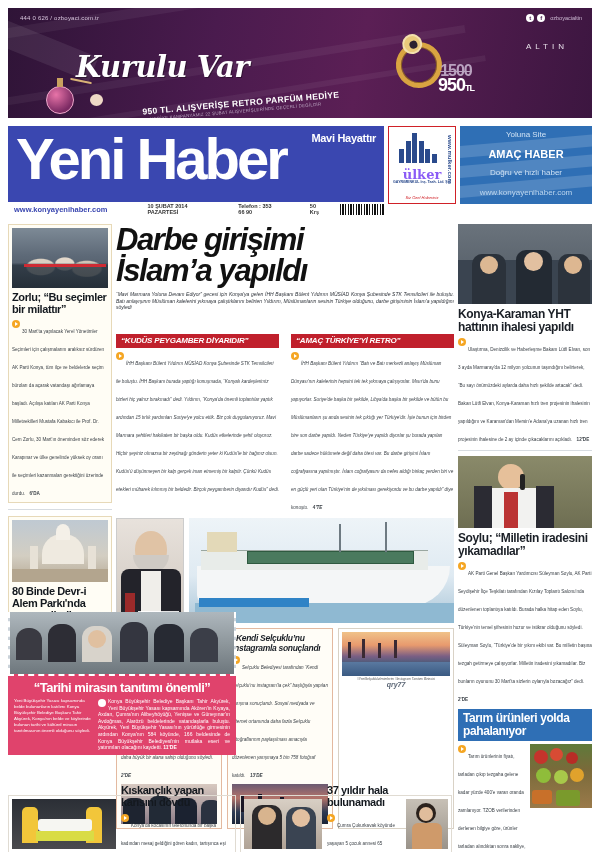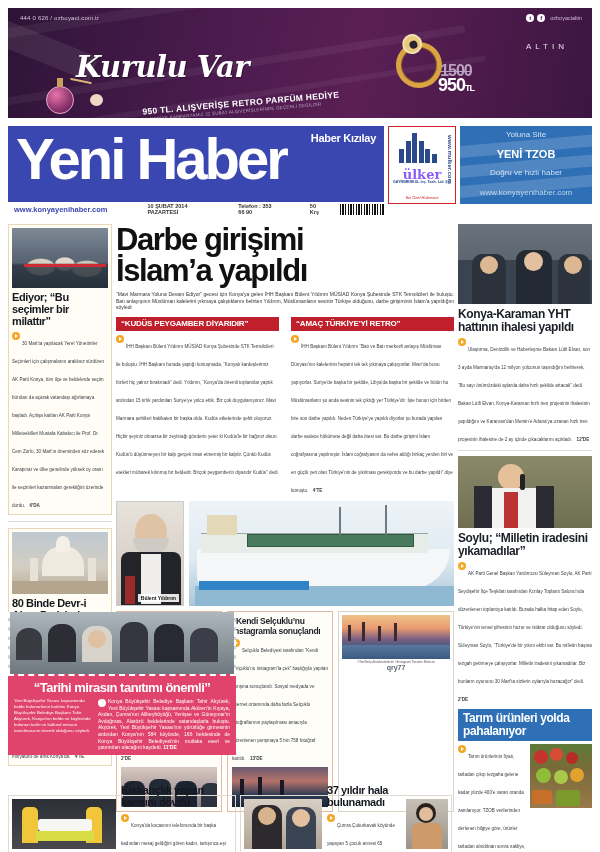--- a/index.html
+++ b/index.html
@@ -143,21 +143,21 @@
     background: rgba(255,255,255,0.16); transform: skewY(-5deg);
   }
   .mh-right .line { position:absolute; left:0; width:132px; text-align:center; }
   .mh-right .l1 { top:4px; font-size:8px; color:#cfe2f5; }
   .mh-right .l2 { top:22px; font-size:11px; font-weight:bold; color:#fff; }
   .mh-right .l3 { top:42px; font-size:8px; color:#cfe2f5; }
   .mh-right .l4 { top:62px; font-size:8px; color:#bcd6ef; }
 
   
   .col-left { position:absolute; left:8px; top:224px; width:104px; }
-  .col-mid  { position:absolute; left:116px; top:224px; width:338px; }
+  .col-mid  { position:absolute; left:116px; top:224px; width:338px;font-style:italic; }
   .col-right{ position:absolute; left:458px; top:224px; width:134px; }
 
   .photo { width:100%; background:#cbd3da; position:relative; overflow:hidden; }
   .photo .cap {
     position:absolute; right:4px; bottom:3px; background:rgba(255,255,255,.88);
     font-size:5px; padding:1px 3px; color:#111; font-weight:bold;
   }
 
   .hl { font-weight:bold; color:#14191f; letter-spacing:-.4px; line-height:1.08; }
   .hl-md { font-size:11px; }
@@ -252,21 +252,21 @@
     </div>
 
     <div class="ad-brand">
       <div class="sub">ALTIN</div>
     </div>
   </div>
 
   <div class="masthead">
     <div class="mh-blue">
       <div class="mh-title">Yeni Haber</div>
-      <div class="mh-slogan">Haber Kızılay</div>
+      <div class="mh-slogan">Mavi Hayattır</div>
       <div class="mh-footer">
         <span class="mh-web">www.konyayenihaber.com</span>
         <span class="mh-date">10 ŞUBAT 2014 PAZARTESİ</span>
         <span class="mh-tel">Telefon : 353 66 90</span>
         <span class="mh-price">50 Krş</span>
         <span class="barcode"></span>
       </div>
     </div>
 
     <div class="mh-ulker">
@@ -283,35 +283,35 @@
 İnş. Taah. Ltd. Şti.</div>
       <div class="ulk-slog">Siz Özel Haberiniz</div>
       <div class="ulk-url">www.mulker.com</div>
     </div>
 
     <div class="mh-right">
       <div class="band" style="top:14px"></div>
       <div class="band" style="top:34px"></div>
       <div class="band" style="top:54px"></div>
       <div class="line l1">Yoluna Site</div>
-      <div class="line l2">YENİ TZOB</div>
+      <div class="line l2">AMAÇ HABER</div>
       <div class="line l3">Doğru ve hızlı haber</div>
       <div class="line l4">www.konyayenihaber.com</div>
     </div>
   </div>
 
   <div class="col-left">
     <div style="border:1px solid #e7d9b8;padding:3px;background:#fffdf5;">
       <div class="photo" style="height:60px;">
         <div class="imgfill" style="background:linear-gradient(180deg,#7d8a96 0%,#5e6a78 45%,#45505c 100%);"></div>
         <div class="imgfill" style="background:radial-gradient(ellipse at 30% 65%,#d9cfc2 0 14%,transparent 16%),radial-gradient(ellipse at 55% 60%,#e3d8cb 0 12%,transparent 14%),radial-gradient(ellipse at 78% 68%,#cfc4b6 0 13%,transparent 15%);"></div>
         <div class="imgfill" style="background:linear-gradient(180deg,transparent 58%,#2c3742 62%,#1f2830 100%);opacity:.82"></div>
         <div style="position:absolute;left:12px;top:36px;width:82px;height:3px;background:#cf2b34"></div>
       </div>
-      <div class="hl hl-md" style="margin-top:4px;">Ediyor; “Bu seçimler bir milattır”</div>
+      <div class="hl hl-md" style="margin-top:4px;">Zorlu; “Bu seçimler bir milattır”</div>
       <div style="margin-top:3px;">
         <span class="bullet"></span>
         <span class="body-txt">30 Mart'ta yapılacak Yerel Yönetimler Seçimleri için çalışmalarını aralıksız sürdüren AK Parti Konya, tüm ilçe ve beldelerde seçim büroları da açarak vatandaşı ağırlamaya başladı. Açılışa katılan AK Parti Konya Milletvekilleri Mustafa Kabakıcı ile Prof. Dr. Cem Zorlu, 30 Mart'ın öneminden söz ederek Karapınar ve ülke genelinde yüksek oy oranı ile seçimleri kazanmaları gerektiğini üzerinde durdu.</span>
         <span class="body-txt" style="font-weight:bold;">6'DA</span>
       </div>
     </div>
 
     <div class="divider" style="margin:6px 0;"></div>
 
     <div style="border:1px solid #e7d9b8;padding:3px;background:#fffdf5;">
@@ -330,21 +330,21 @@
         <span class="body-txt" style="font-weight:bold;">4'TE</span>
       </div>
     </div>
   </div>
 
   <div class="col-mid">
     <div class="main-hl">Darbe girişimi</div>
     <div class="main-hl">İslam’a yapıldı</div>
     <div class="main-lead">“Mavi Marmara Yoluna Devam Ediyor” gecesi için Konya'ya gelen İHH Başkanı Bülent Yıldırım MÜSİAD Konya Şubesinde STK Temsilcileri ile buluştu. Batı anlayışının Müslüman kalelerini yıkmaya çalıştıklarını belirten Yıldırım, Müslümanların sesinin Türkiye olduğunu, darbe girişiminin İslam'a yapıldığını söyledi</div>
 
-    <div style="display:flex;gap:12px;margin-top:6px;">
+    <div style="display:flex;gap:12px;margin-top:23px;">
       <div class="subcol">
         <div class="redbar">“KUDÜS PEYGAMBER DİYARIDIR”</div>
         <div style="margin-top:3px;">
           <span class="bullet"></span>
           <span class="body-txt">İHH Başkanı Bülent Yıldırım MÜSİAD Konya Şubesinde STK Temsilcileri ile buluştu. İHH Başkanı burada yaptığı konuşmada, “Konyalı kardeşlerimiz bizleri hiç yalnız bırakmadı” dedi. Yıldırım, “Konya'da önemli toplantılar yaptık ardından 15 tırlık yardımları Suriye'ye yolcu ettik. Biz çok duygulanıyoruz. Mavi Marmara şehitleri hakikaten bir başka oldu. Kudüs etkelerinde şehit oluyoruz. Hiçbir şeyiniz olmazsa bir zeytinağı gönderin yeter ki Kudüs'le bir bağınız olsun. Kudüs'ü düşünmeyen bir kalp gerçek iman etmemiş bir kalptir. Çünkü Kudüs etekleri mübarek kılınmış bir beldedir. Birçok peygamberin diyarıdır Kudüs” dedi.</span>
         </div>
       </div>
       <div class="subcol">
         <div class="redbar">“AMAÇ TÜRKİYE'Yİ RETRO”</div>
         <div style="margin-top:3px;">

